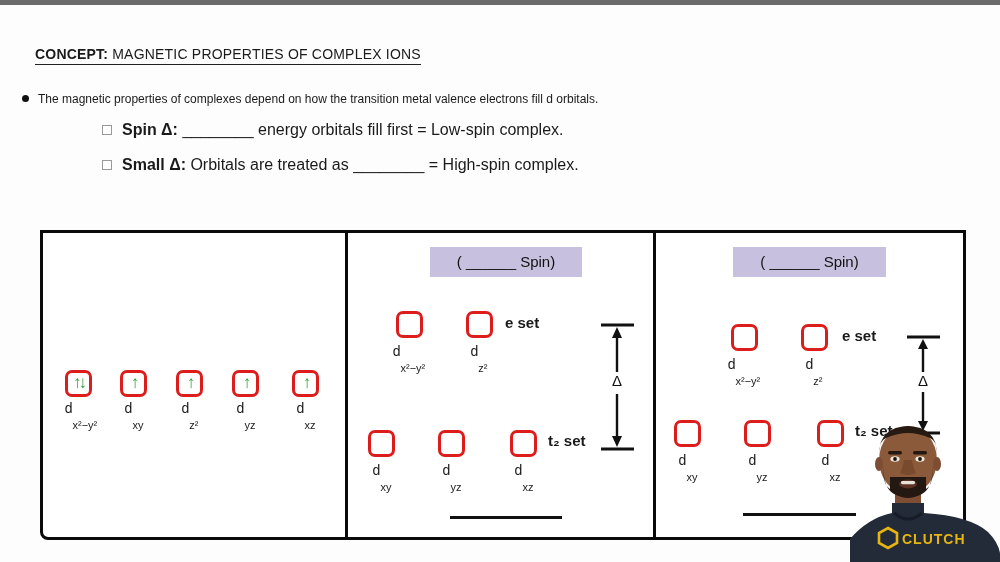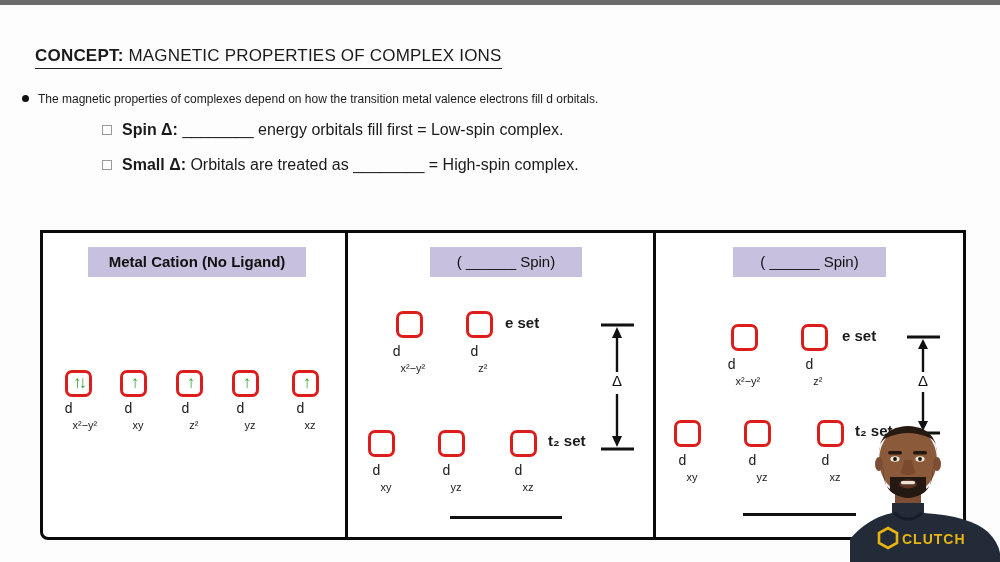--- a/index.html
+++ b/index.html
@@ -4,21 +4,21 @@
 <style>
   html,body{margin:0;padding:0;}
   body{
     width:1000px;height:562px;position:relative;overflow:hidden;
     background:#fdfdfd;
     font-family:"Liberation Sans", sans-serif;
     color:#1a1a1a;
   }
   .topbar{position:absolute;left:0;top:0;width:1000px;height:5px;background:var(--topbar,#6b6b6b);}
   
-  .concept{position:absolute;left:35px;top:46px;font-size:17px;letter-spacing:.2px;}
+  .concept{position:absolute;left:35px;top:46px;font-size:14px;letter-spacing:.2px;}
   .concept .inner{display:inline-block;border-bottom:1.6px solid #222;padding-bottom:2px;}
   .concept b{font-weight:bold;}
   .intro{position:absolute;left:22px;top:92px;font-size:12px;}
   .dot{display:inline-block;width:7px;height:7px;border-radius:50%;background:#111;margin:0 9px 2px 0;vertical-align:middle;}
   .point{position:absolute;left:100px;font-size:16px;}
   .p1{top:121px;} .p2{top:156px;}
   .sq{display:inline-block;width:8px;height:8px;border:1.5px solid #999;margin:0 10px 1px 2px;vertical-align:middle;background:#fff;}
   .point b{font-weight:bold;}
   
   .tbl{position:absolute;left:40px;top:197px;width:926px;height:343px;}
@@ -62,21 +62,20 @@
 <div class="point p2">
   <span class="sq"></span><b>Small Δ:</b><span> Orbitals are treated as ________ = High-spin complex.</span>
 </div>
 
 <div class="tbl">
   <div class="tbl-body">
     <div class="vline v1"></div>
     <div class="vline v2"></div>
 
     <div class="col c1">
-      <div class="collabel bold" style="left:45px;top:14px;width:218px;">Metal Cation (No Ligand)</div>
 
       <div class="obox" style="left:22px;top:137px;"><span class="ar">↑</span><span class="ar">↓</span></div>
       <div class="obox" style="left:77px;top:137px;"><span class="ar">↑</span></div>
       <div class="obox" style="left:133px;top:137px;"><span class="ar">↑</span></div>
       <div class="obox" style="left:189px;top:137px;"><span class="ar">↑</span></div>
       <div class="obox" style="left:249px;top:137px;"><span class="ar">↑</span></div>
 
       <div class="olabel" style="left:38px;top:167px;"><span>d</span><sub>x²−y²</sub></div>
       <div class="olabel" style="left:91px;top:167px;"><span>d</span><sub>xy</sub></div>
       <div class="olabel" style="left:147px;top:167px;"><span>d</span><sub>z²</sub></div>

